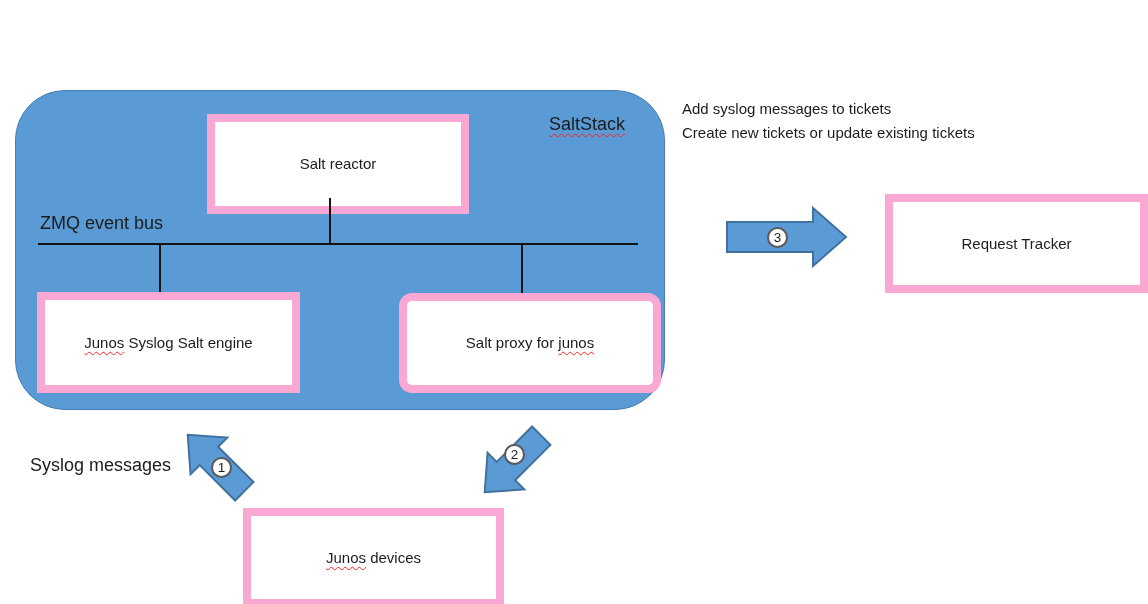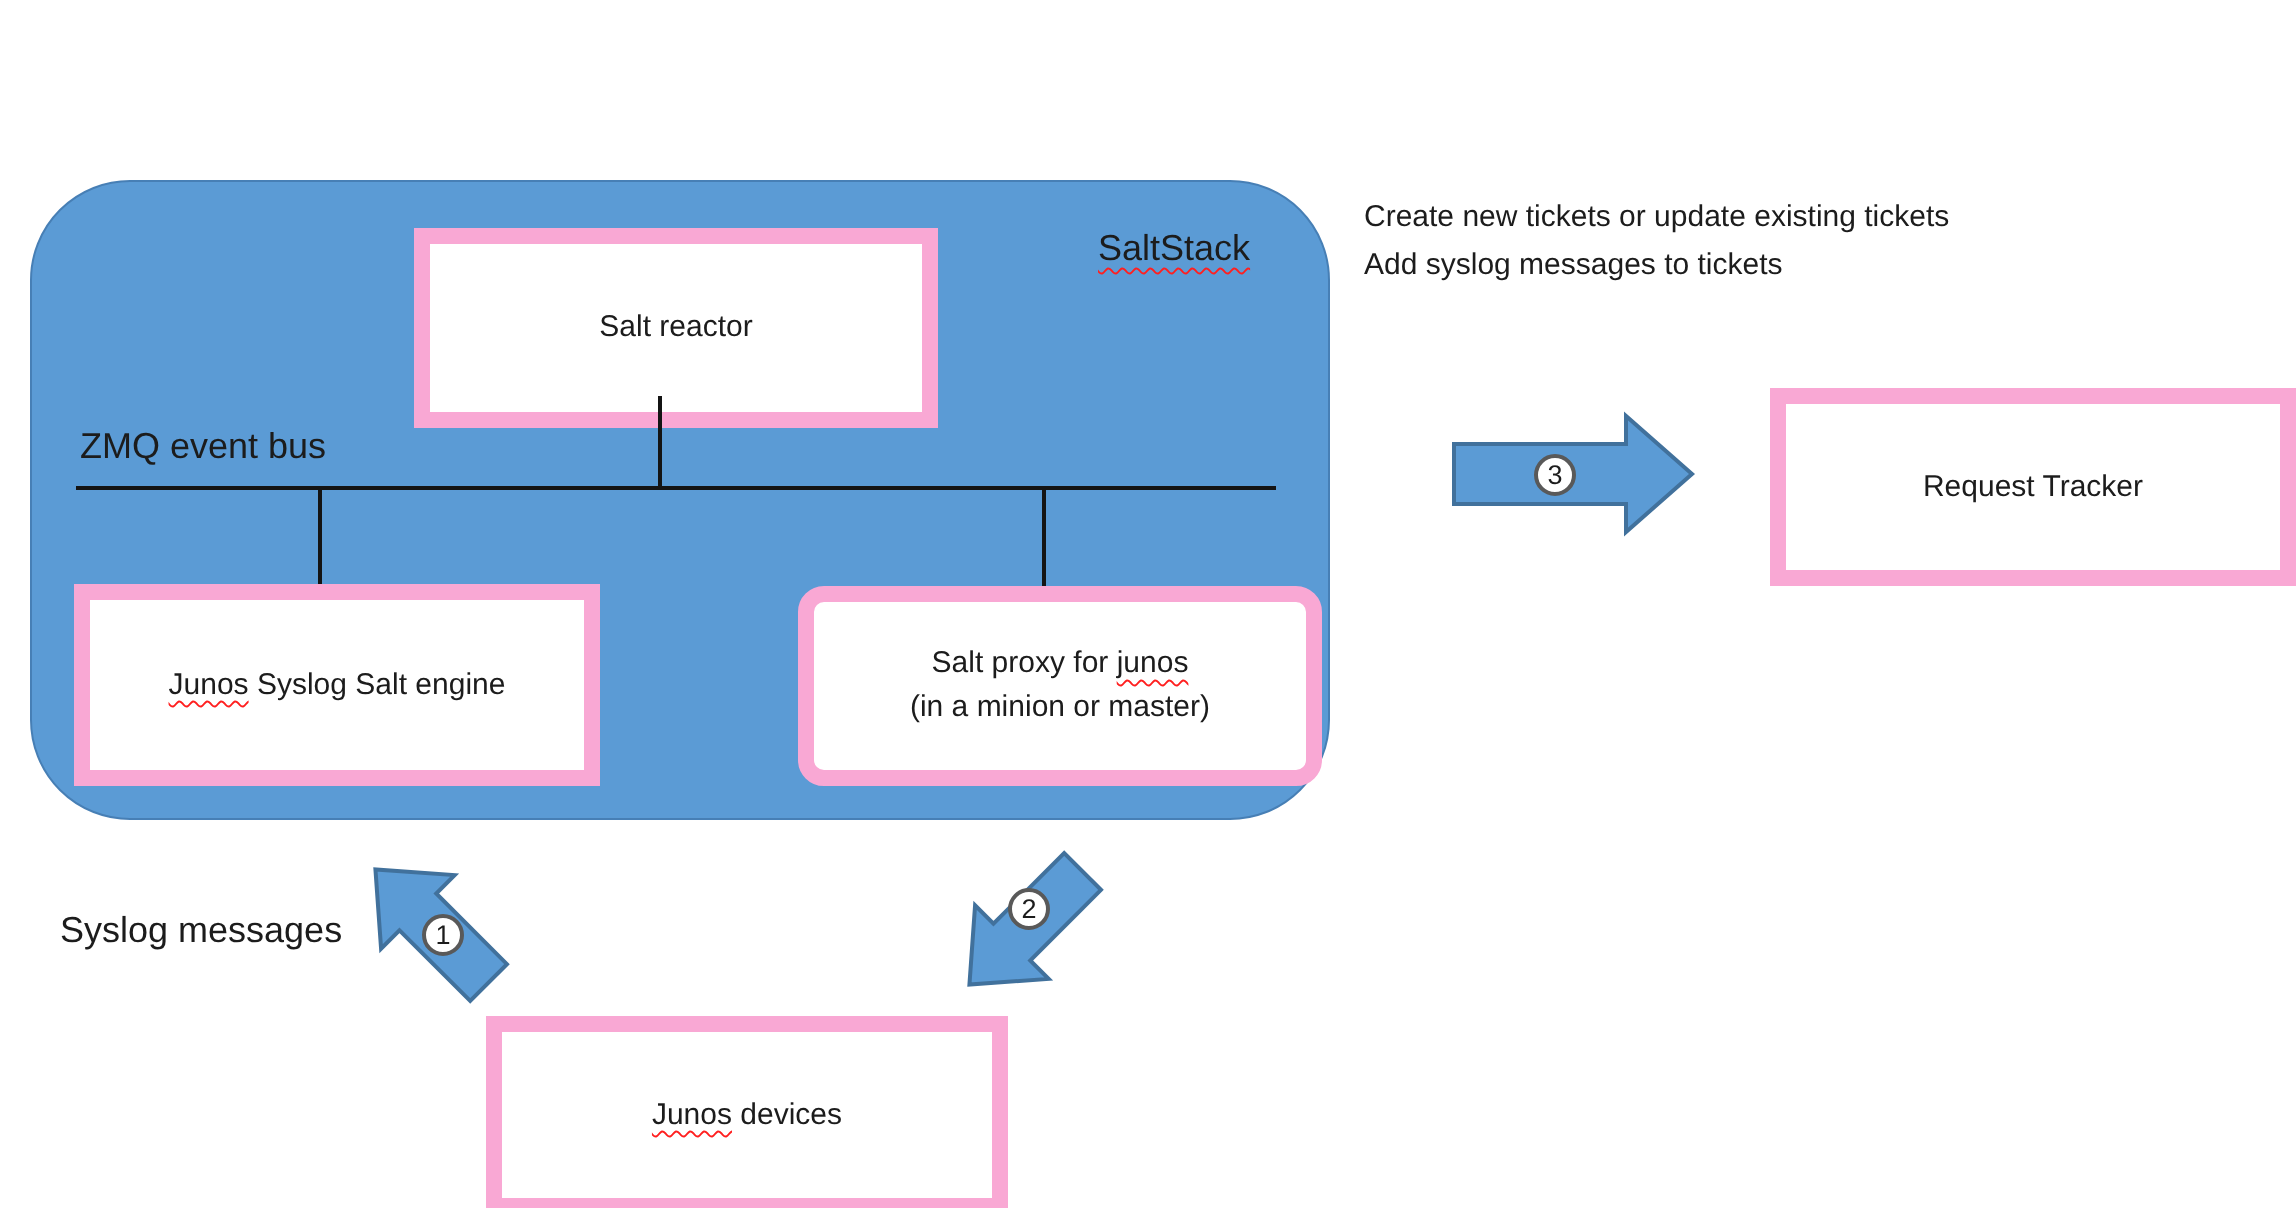--- a/index.html
+++ b/index.html
@@ -54,26 +54,25 @@
   <div class="abs node" style="left:37px;top:292px;width:247px;height:85px;">
     <span>
       <span class="sp">Junos</span><span> Syslog Salt engine</span>
     </span>
   </div>
 
   <div class="abs node" style="left:399px;top:293px;width:246px;height:84px;flex-direction:column;border-radius:13px;">
     <div>
       <span>Salt proxy for </span><span class="sp">junos</span>
     </div>
-    <div>(in a minion or master)</div>
   </div>
 
   <div class="abs annot" style="left:682px;top:97px;">
+    <div>Add syslog messages to tickets</div>
     <div>Create new tickets or update existing tickets</div>
-    <div>Add syslog messages to tickets</div>
   </div>
 
   <svg class="abs" style="left:725px;top:206px;" width="125" height="64">
     <polygon points="2,16 88,16 88,2 121,31 88,60 88,46 2,46" fill="#5b9bd5" stroke="#41719c" stroke-width="2"></polygon>
   </svg>
   <div class="abs badge" style="left:767px;top:227px;">
     <span>3</span>
   </div>
 
   <div class="abs node" style="left:885px;top:194px;width:247px;height:83px;justify-content:center;">

